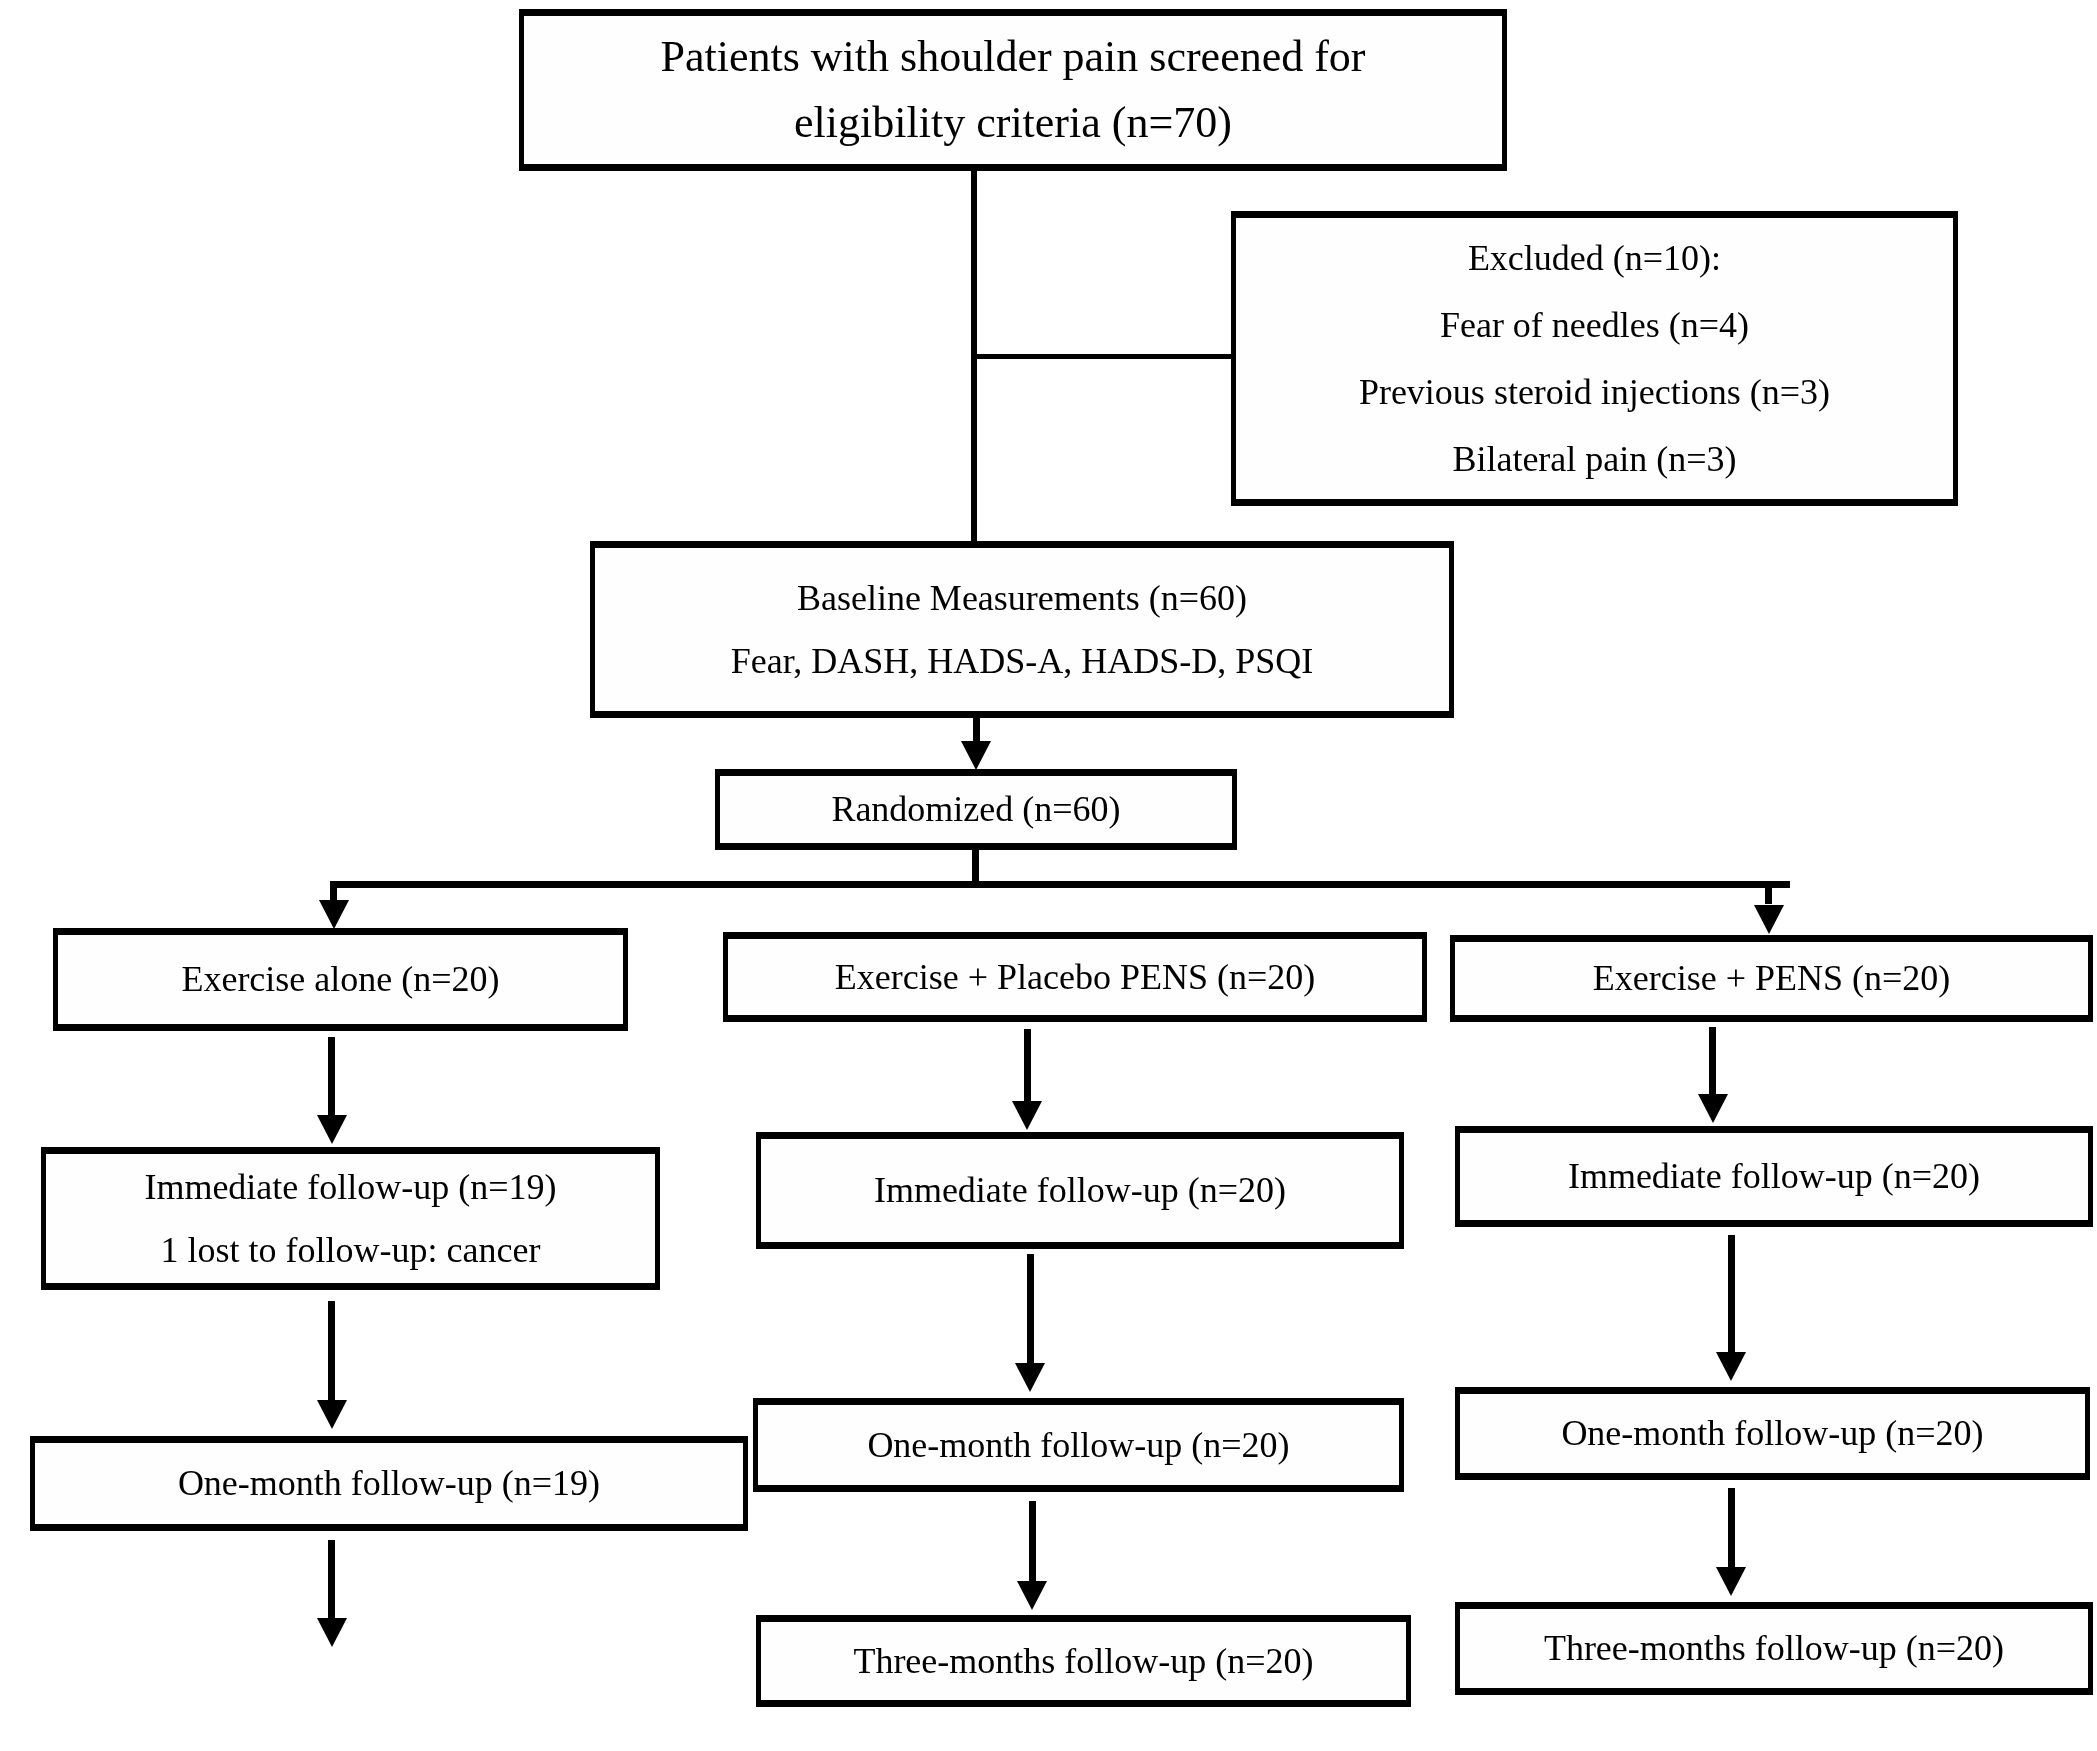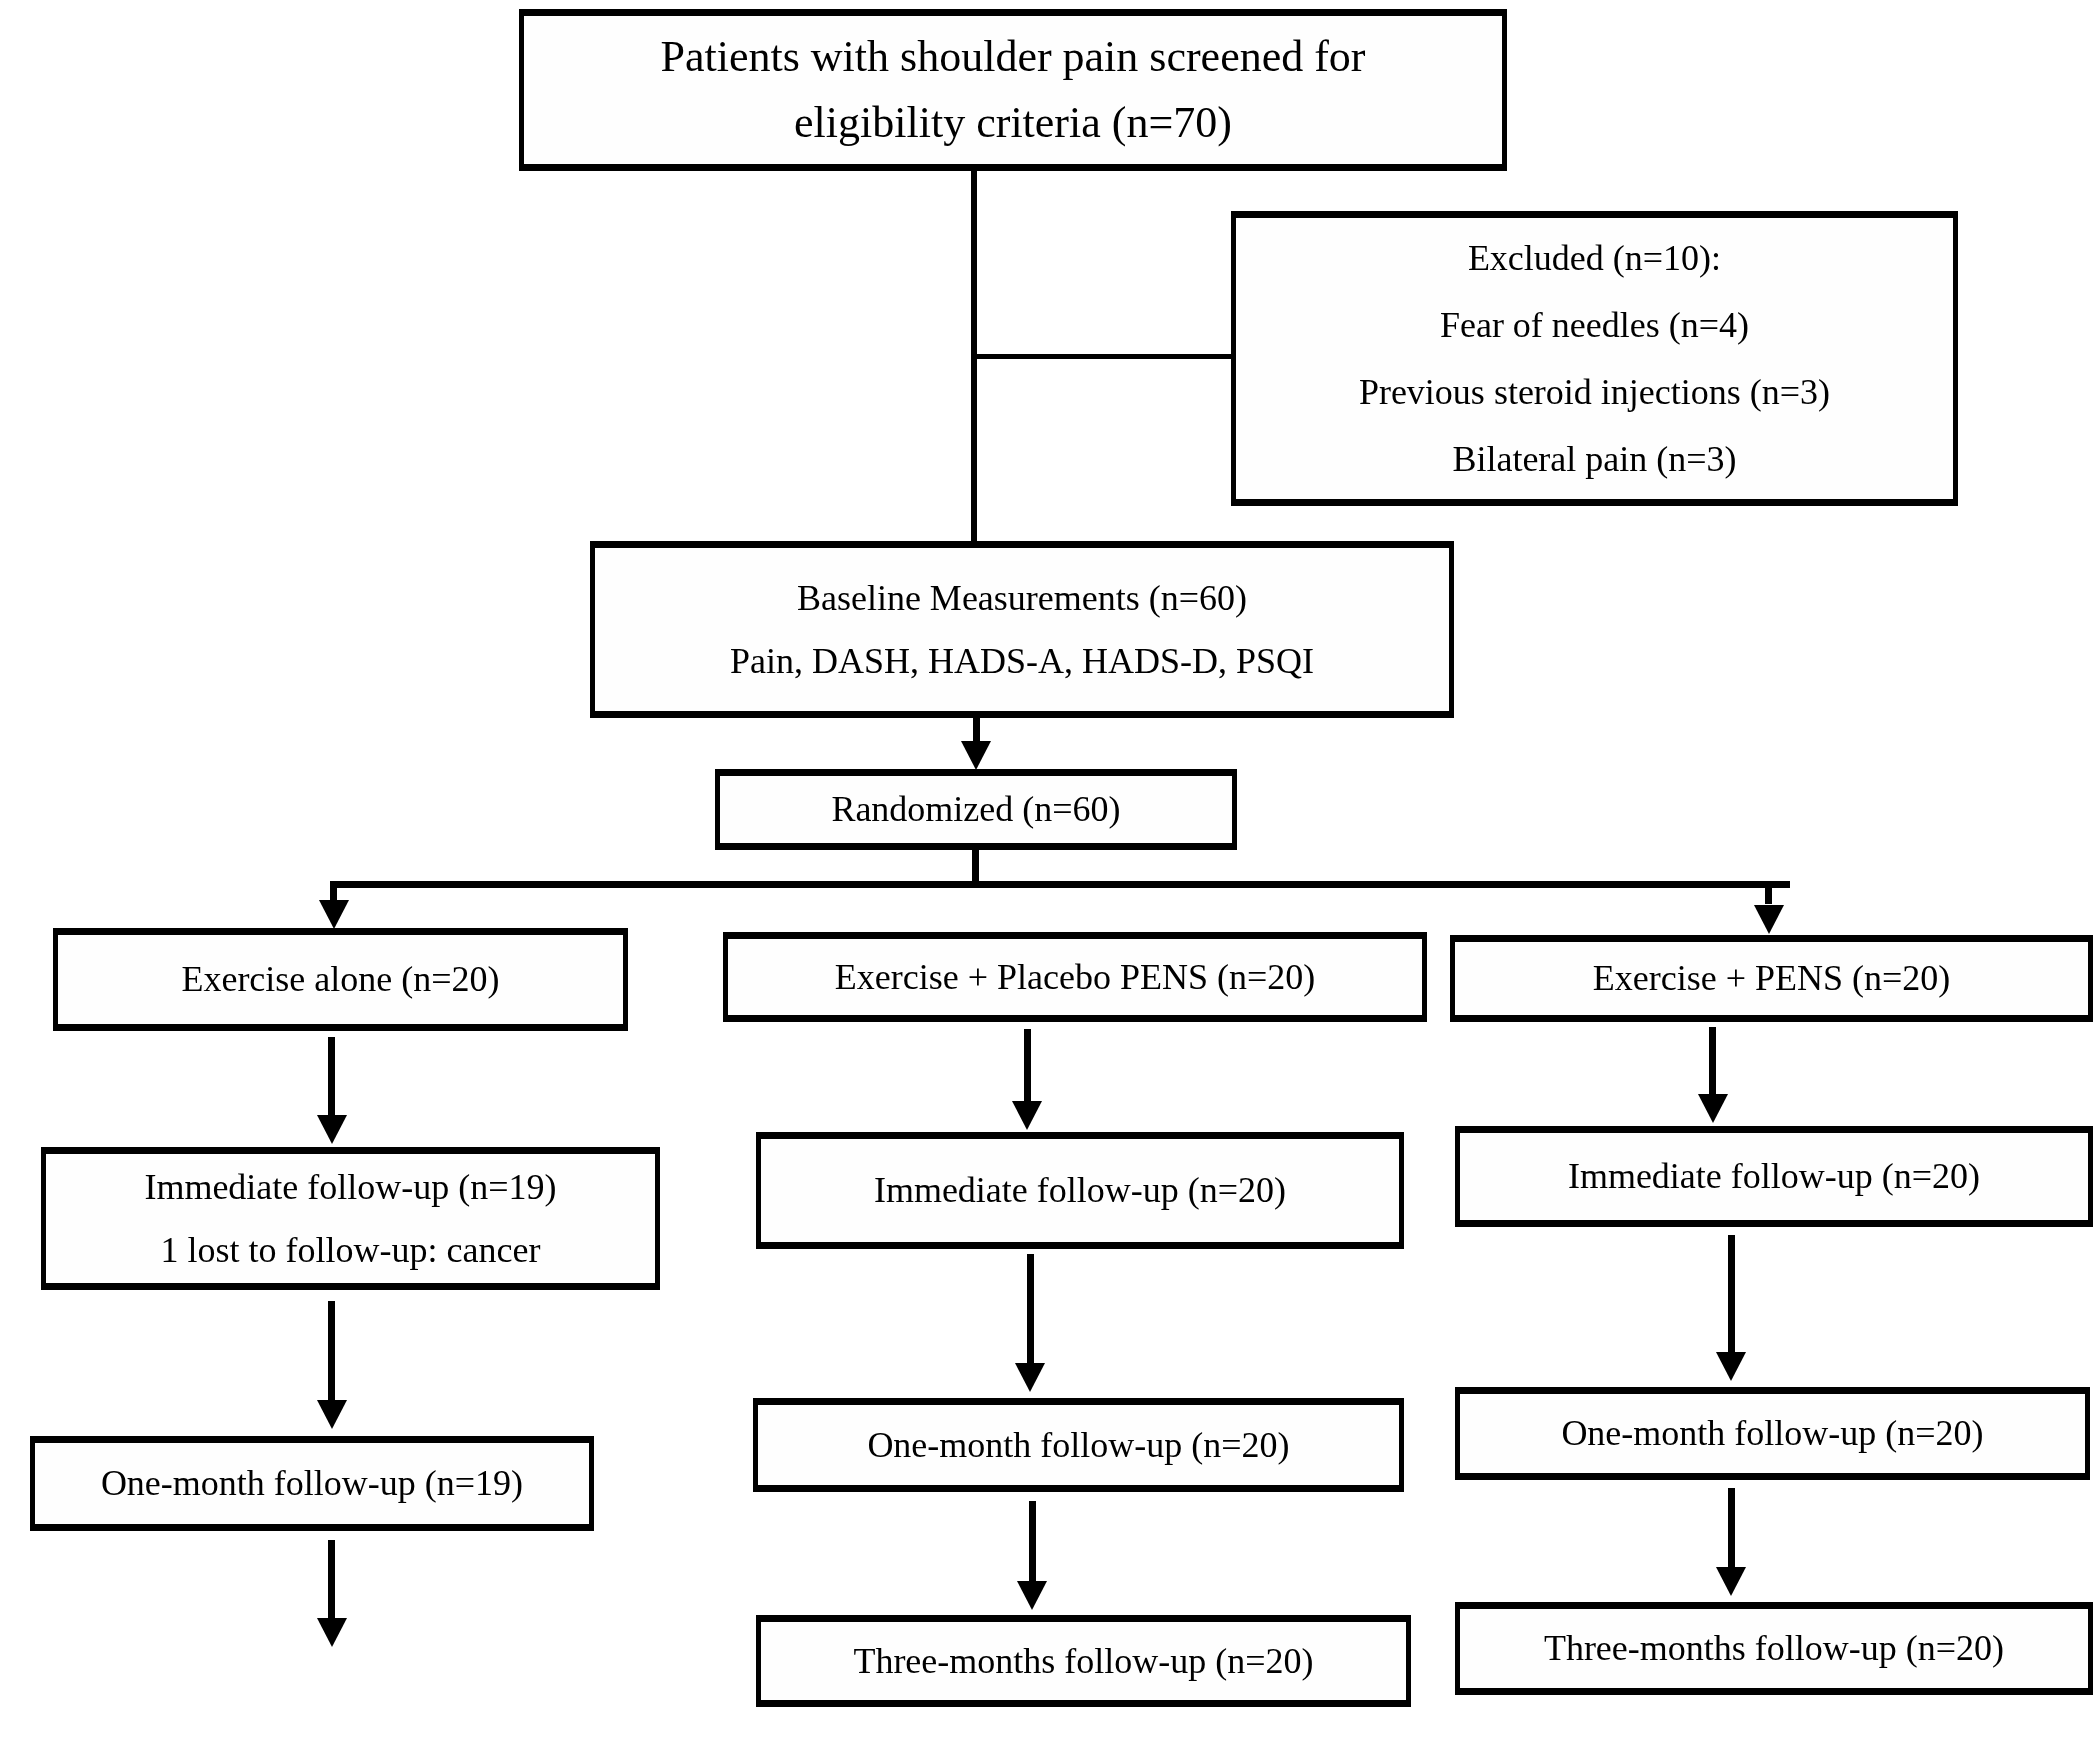--- a/index.html
+++ b/index.html
@@ -110,21 +110,21 @@
 
   <div class="box" style="left:1231px;top:211px;width:727px;height:295px;">
     <div class="ln ln-excl">Excluded (n=10):</div>
     <div class="ln ln-excl">Fear of needles (n=4)</div>
     <div class="ln ln-excl">Previous steroid injections (n=3)</div>
     <div class="ln ln-excl">Bilateral pain (n=3)</div>
   </div>
 
   <div class="box" style="left:590px;top:541px;width:864px;height:177px;">
     <div class="ln">Baseline Measurements (n=60)</div>
-    <div class="ln">Pain, DASH, HADS-A, HADS-D, PSQI</div>
+    <div class="ln">Fear, DASH, HADS-A, HADS-D, PSQI</div>
   </div>
 
   <div class="box" style="left:715px;top:769px;width:522px;height:81px;">
     <div class="ln">Randomized (n=60)</div>
   </div>
 
   <div class="box" style="left:53px;top:928px;width:575px;height:103px;">
     <div class="ln">Exercise alone (n=20)</div>
   </div>
 
@@ -142,21 +142,21 @@
   </div>
 
   <div class="box" style="left:756px;top:1132px;width:648px;height:117px;">
     <div class="ln">Immediate follow-up (n=20)</div>
   </div>
 
   <div class="box" style="left:1455px;top:1126px;width:638px;height:101px;">
     <div class="ln">Immediate follow-up (n=20)</div>
   </div>
 
-  <div class="box" style="left:30px;top:1436px;width:564px;height:95px;">
+  <div class="box" style="left:30px;top:1436px;width:718px;height:95px;">
     <div class="ln">One-month follow-up (n=19)</div>
   </div>
 
   <div class="box" style="left:753px;top:1398px;width:651px;height:94px;">
     <div class="ln">One-month follow-up (n=20)</div>
   </div>
 
   <div class="box" style="left:1455px;top:1387px;width:635px;height:93px;">
     <div class="ln">One-month follow-up (n=20)</div>
   </div>

